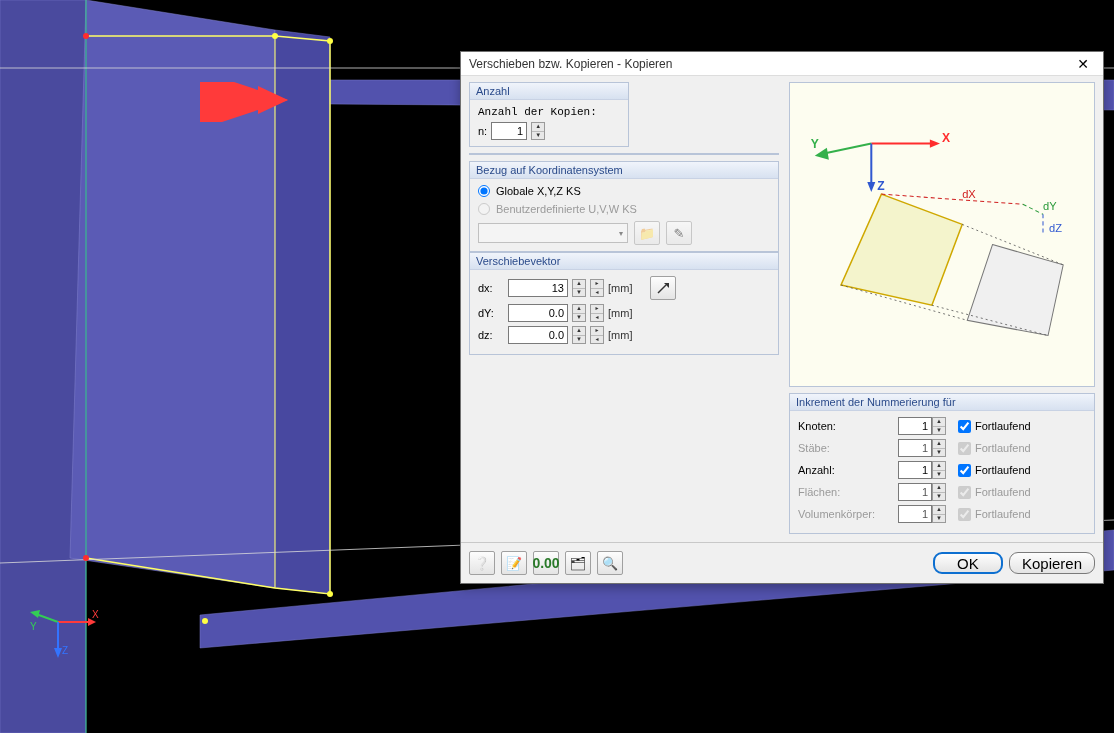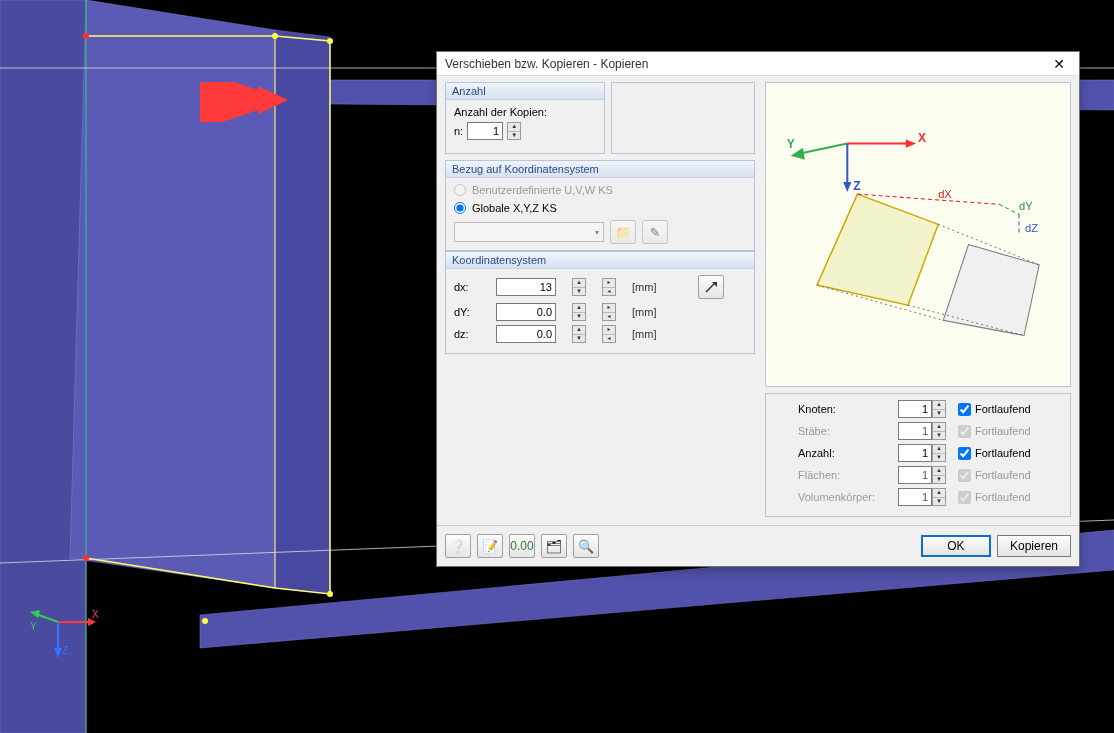--- a/index.html
+++ b/index.html
@@ -31,21 +31,21 @@
   .gizmo {
     position: absolute;
     left: 30px;
     top: 600px;
   }
 
   
   .dialog {
     position: absolute;
     top: 51px;
-    left: 436px;
+    left: 460px;
     width: 644px;
     background: #f0f0f0;
     border: 1px solid #707070;
     box-shadow: 0 4px 10px rgba(0,0,0,.3);
   }
   .titlebar {
     background: #fff;
     border-bottom: 1px solid #ddd;
     height: 24px;
     display: flex;
@@ -89,21 +89,21 @@
     font-size: 11px;
     padding: 2px 6px;
     border-bottom: 1px solid #c8d2e4;
   }
   .group-body {
     padding: 6px 8px;
     background: #f0f0f0;
   }
 
   
-  .top-row { display: flex; gap: 6px; margin-bottom: 6px; }
+  .top-row { display: flex; gap: 6px; margin-bottom: 6px; flex-direction: column; }
   .top-row .group:first-child { width: 160px; }
   .top-row .blank-box {
     flex: 1;
     border: 1px solid #b8c4d8;
     height: 72px;
     background: #f0f0f0;
   }
 
   .radio { width: 12px; height: 12px; }
   .radio-row { display: flex; align-items: center; gap: 6px; margin-bottom: 6px; }
@@ -158,46 +158,46 @@
     background: #f4f4f4;
     color: #9a9a9a;
     display: flex;
     align-items: center;
     justify-content: flex-end;
     padding-right: 4px;
   }
   .combo .arr { font-size: 8px; color: #888; }
 
   
-  .vec-row { display: flex; align-items: center; gap: 16px; margin-bottom: 4px; }
+  .vec-row { display: flex; align-items: center; gap: 4px; margin-bottom: 4px; }
   .vec-row .vlabel { width: 26px; text-align: left; }
 
   
-  .inc-row { display: grid; grid-template-columns: 100px 50px 10px 1fr; align-items: center; margin-bottom: 4px; margin-left: 24px; }
+  .inc-row { display: grid; grid-template-columns: 100px 50px 10px 1fr; align-items: center; margin-bottom: 4px; }
   .inc-row .num { width: 34px; }
   .inc-row.dim { color: #9a9a9a; }
   .chk { width: 13px; height: 13px; }
 
   
   .bottom {
     border-top: 1px solid #c8c8c8;
     padding: 8px;
     display: flex;
     align-items: center;
     gap: 6px;
   }
   .bottom .spacer { flex: 1; }
   .btn {
     min-width: 70px;
     height: 22px;
     border: 1px solid #7a7a7a;
     background: linear-gradient(#fdfdfd,#e4e4e4);
-    font-size: 12px;
+    font-size: 15px;
     padding: 0 12px;
-    border-radius: 0;
+    border-radius: 9px;
   }
   .btn.primary {
     border: 2px solid #0d6fd0;
   }
 </style>
 </head>
 <body>
 
 <div class="viewport">
   <svg width="1114" height="733">
@@ -260,57 +260,57 @@
   </div>
 
   <div class="body">
 
     <div class="left-col">
 
       <div class="top-row">
         <div class="group">
           <div class="group-head">Anzahl</div>
           <div class="group-body">
-            <div style="margin-bottom:4px;">Anzahl der Kopien:</div>
+            <div style="margin-bottom:4px;font-family:Liberation Mono, monospace;">Anzahl der Kopien:</div>
             <div style="display:flex;align-items:center;gap:4px;">
               <span>n:</span>
               <input type="text" class="num small" value="1" style="">
               <span class="spin">
                   <div>▲</div>
                   <div>▼</div>
                 </span>
             </div>
           </div>
         </div>
         <div class="blank-box"></div>
       </div>
 
       <div class="group">
         <div class="group-head">Bezug auf Koordinatensystem</div>
         <div class="group-body">
+          <div class="radio-row">
+            <input type="radio" class="radio" checked="" style="">
+            <span>Globale X,Y,Z KS</span>
+          </div>
           <div class="radio-row dim">
             <input type="radio" class="radio" disabled="" style="">
             <span>Benutzerdefinierte U,V,W KS</span>
-          </div>
-          <div class="radio-row">
-            <input type="radio" class="radio" checked="" style="">
-            <span>Globale X,Y,Z KS</span>
           </div>
           <div style="display:flex; align-items:center; gap:6px;">
             <div class="combo">
                 <span class="arr">▾</span>
               </div>
             <div class="icon-btn dim">📁</div>
             <div class="icon-btn dim">✎</div>
           </div>
         </div>
       </div>
 
       <div class="group">
-        <div class="group-head">Koordinatensystem</div>
+        <div class="group-head">Verschiebevektor</div>
         <div class="group-body">
           <div class="vec-row">
             <span class="vlabel">dx:</span>
             <input type="text" class="num" value="13" style="">
             <span class="spin">
                 <div>▲</div>
                 <div>▼</div>
               </span>
             <span class="spin">
                 <div>▸</div>
@@ -381,20 +381,21 @@
 
           <polygon points="200,160 270,180 255,250 175,235" fill="#f0f0f0" stroke="#777" stroke-width="1"></polygon>
 
           <line x1="170" y1="140" x2="270" y2="180" stroke="#555" stroke-width="0.8" stroke-dasharray="2 3"></line>
           <line x1="140" y1="220" x2="255" y2="250" stroke="#555" stroke-width="0.8" stroke-dasharray="2 3"></line>
           <line x1="50" y1="200" x2="175" y2="235" stroke="#555" stroke-width="0.8" stroke-dasharray="2 3"></line>
         </svg>
       </div>
 
       <div class="group">
+        <div class="group-head">Inkrement der Nummerierung für</div>
         <div class="group-body" id="inc-body">
 
         <div class="inc-row">
               <span class="lbl">Knoten:</span>
               <span style="display:flex;align-items:center;">
                 <input type="text" class="num" style="width: 34px;" value="1">
                 <span class="spin">
                   <div>▲</div>
                   <div>▼</div>
                 </span>
@@ -467,21 +468,21 @@
             </div>
           </div>
       </div>
     </div>
   </div>
 
   <div class="bottom">
     <div class="icon-btn">❔</div>
     <div class="icon-btn">📝</div>
     <div class="icon-btn">
-        <span style="font-size:12px;font-weight:normal;color:#2a7a2a;">0.00</span>
+        <span style="font-size:14px;font-weight:bold;color:#2a7a2a;">0.00</span>
       </div>
     <div class="icon-btn">🗂</div>
     <div class="icon-btn">🔍</div>
     <div class="spacer"></div>
     <button class="btn primary">OK</button>
     <button class="btn">Kopieren</button>
   </div>
 </div>
 
 </body></html>

